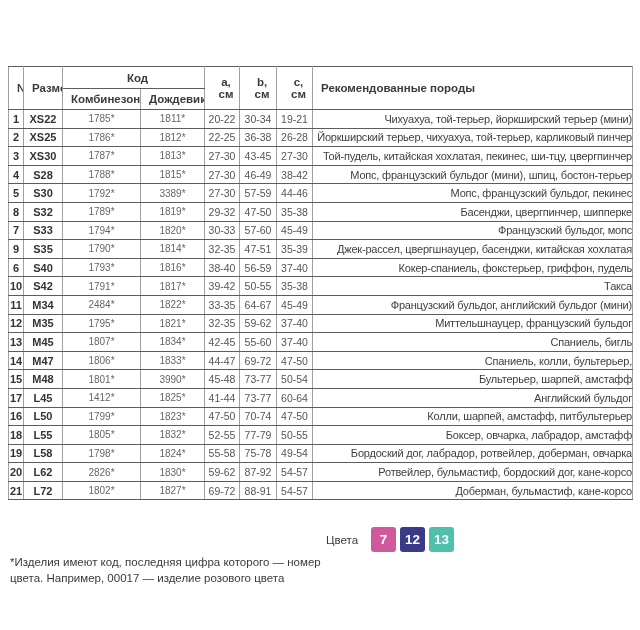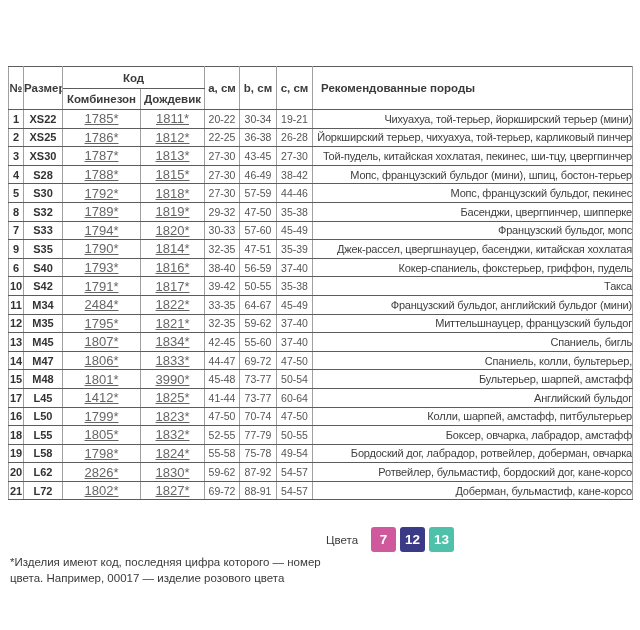--- a/index.html
+++ b/index.html
@@ -23,27 +23,28 @@
     border-right: 1px solid #a0a0a0;
     padding: 0;
     text-align: center;
     vertical-align: middle;
     overflow: hidden;
   }
   thead th {
     font-size: 11.5px;
     font-weight: bold;
     color: #3b3b3b;
+    padding-left: 8px;
   }
   thead tr.h1 { height: 22px; }
   thead tr.h2 { height: 21px; }
   tbody tr { height: 18.6px; }
   th.breeds-h { text-align: left; padding-left: 8px; }
   td.num-c, td.size-c { font-weight: bold; font-size: 11px; color: #333333; }
-  td.code-c { font-size: 13px; color: #666666; text-decoration: underline; }
+  td.code-c { font-size: 10px; color: #666666; }
   td.meas-c { font-size: 10.5px; color: #555555; }
   td.breeds-c {
     text-align: right; 
     font-size: 11px; letter-spacing: -0.2px;
     color: #3e3e3e; white-space: nowrap;
   }
   .footnote {
     position: absolute; left: 10px; top: 530px;
     width: 312px;
     font-size: 11.5px; line-height: 1.4;
@@ -131,21 +132,21 @@
       <td class="code-c">1815*</td>
       <td class="meas-c">27-30</td>
       <td class="meas-c">46-49</td>
       <td class="meas-c">38-42</td>
       <td class="breeds-c">Мопс, французский бульдог (мини), шпиц, бостон-терьер</td>
     </tr>
         <tr>
       <td class="num-c">5</td>
       <td class="size-c">S30</td>
       <td class="code-c">1792*</td>
-      <td class="code-c">1818*</td>
+      <td class="code-c">3389*</td>
       <td class="meas-c">27-30</td>
       <td class="meas-c">57-59</td>
       <td class="meas-c">44-46</td>
       <td class="breeds-c">Мопс, французский бульдог, пекинес</td>
     </tr>
         <tr>
       <td class="num-c">8</td>
       <td class="size-c">S32</td>
       <td class="code-c">1789*</td>
       <td class="code-c">1819*</td>

